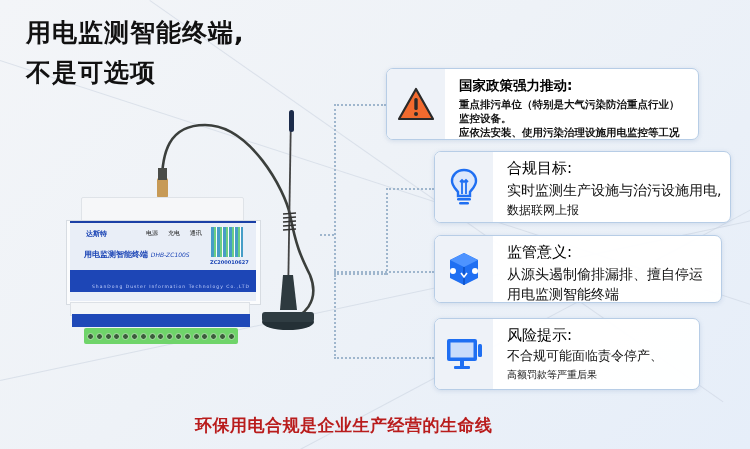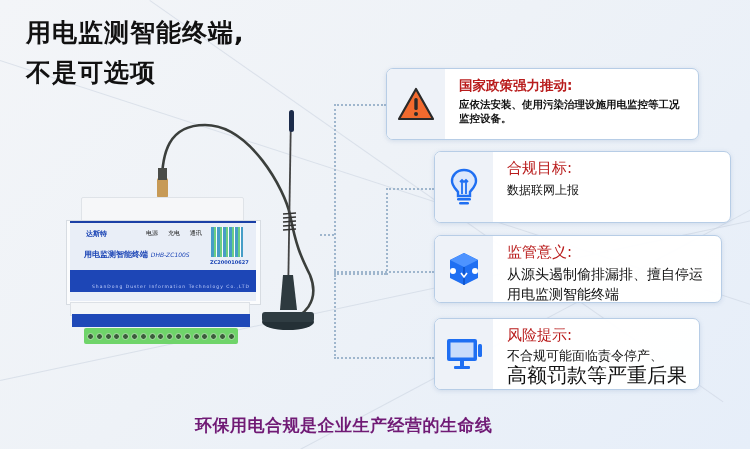--- a/index.html
+++ b/index.html
@@ -1,24 +1,24 @@
 <!DOCTYPE html>
 <html><head>
 <meta charset="utf-8">
 <style>
 *{box-sizing:border-box;margin:0;padding:0}
 html,body{width:750px;height:449px;overflow:hidden}
 body{font-family:"DejaVu Sans","Liberation Sans",sans-serif;background:linear-gradient(135deg,#f3f5f8 0%,#eef2f7 45%,#e6eef9 100%);position:relative;color:#111}
 .bgline{position:absolute;height:1px;background:rgba(200,210,222,0.55);transform-origin:0 0}
 .title{position:absolute;left:26px;font-size:25px;font-weight:bold;color:#111;letter-spacing:1px;line-height:30px}
-.footer{position:absolute;left:195px;top:414px;font-size:17px;font-weight:bold;color:#701a75;letter-spacing:0.5px}
+.footer{position:absolute;left:195px;top:414px;font-size:17px;font-weight:bold;color:#b91c1c;letter-spacing:0.5px}
 .card{position:absolute;background:rgba(255,255,255,0.96);border:1.5px solid #b7cde6;border-radius:7px;box-shadow:0 1px 4px rgba(120,150,190,0.25);display:flex}
 .card .iconbox{width:58px;height:100%;background:#eef2f8;border-radius:6px 0 0 6px;display:flex;align-items:center;justify-content:center}
 .card .txt{padding:6px 0 0 14px}
-.card .ct{font-size:15px;color:#b91c1c;margin-bottom:2px;line-height:20px}
+.card .ct{font-size:15px;color:#000000;margin-bottom:2px;line-height:20px}
 .card .cb{font-size:13px;color:#111;line-height:18px}
 .card1 .ct{font-weight:bold;font-size:13.5px}
 .card1 .cb{font-weight:bold;font-size:10.5px;line-height:14px}
 .dot{position:absolute;border-color:#9fb6cd;border-style:dotted;border-width:0}
 .dev-top{position:absolute;left:81px;top:197px;width:163px;height:26px;background:#f6f7f9;border:1px solid #dfe3e8;border-radius:2px}
 .dev-body{position:absolute;left:66px;top:220px;width:195px;height:85px;background:#fbfcfd;border:1px solid #d7dce2}
 .dev-lbl{position:absolute;left:70px;top:221px;width:186px;height:80px;background:#e9eef7;border-top:2px solid #1b3fa6}
 .dev-blue{position:absolute;left:70px;top:270px;width:186px;height:22px;background:#1d46b6}
 .dev-blue .cn{color:#e8eeff;font-size:8.5px;letter-spacing:6px;position:absolute;left:22px;top:2px;white-space:nowrap}
 .dev-blue .en{color:#c7d4ff;font-size:4.5px;letter-spacing:1px;position:absolute;left:22px;top:14px;white-space:nowrap}
@@ -106,36 +106,38 @@
 <div class="card card1" style="left:386px;top:68px;width:313px;height:72px">
   <div class="iconbox">
     <svg width="40" height="36" viewBox="0 0 40 36">
       <path d="M20 3 L37 33 L3 33 Z" fill="#f26a2e" stroke="#2a2a2a" stroke-width="2.2" stroke-linejoin="round"></path>
       <rect x="18.3" y="12" width="3.4" height="12" rx="1.5" fill="#2a2a2a"></rect>
       <circle cx="20" cy="28" r="2" fill="#2a2a2a"></circle>
     </svg>
   </div>
   <div class="txt" style="padding-top:6px">
     <div class="ct">国家政策强力推动:</div>
+    <div class="cb">重点排污单位（特别是大气污染防治重点行业）</div>
+    <div class="cb">监控设备。</div>
     <div class="cb">应依法安装、使用污染治理设施用电监控等工况</div>
-    <div class="cb">监控设备。</div>
   </div>
 </div>
 
 <div class="card" style="left:434px;top:151px;width:297px;height:72px">
   <div class="iconbox">
     <svg width="30" height="40" viewBox="0 0 30 40">
       <path d="M15 3 C7 3 3 9 3 14 C3 19 7 22 9 25 L9 29 L21 29 L21 25 C23 22 27 19 27 14 C27 9 23 3 15 3 Z" fill="#dde8fb" stroke="#1f6ff2" stroke-width="2.4"></path>
       <path d="M11 15 L13 13 L15 15 L17 13 L19 15 M13 14 L13 27 M17 14 L17 27" fill="none" stroke="#1f6ff2" stroke-width="1.8"></path>
       <rect x="8" y="31" width="14" height="2.6" rx="1.3" fill="#1f6ff2"></rect>
       <rect x="10" y="35" width="10" height="2.6" rx="1.3" fill="#1f6ff2"></rect>
     </svg>
   </div>
   <div class="txt">
     <div class="ct">合规目标:</div>
+    <div class="cb" style="font-size:14px;line-height:20px">实时监测生产设施与治污设施用电,</div>
     <div class="cb" style="font-size:12px;line-height:20px">数据联网上报</div>
   </div>
 </div>
 
 <div class="card" style="left:434px;top:235px;width:288px;height:68px">
   <div class="iconbox">
     <svg width="34" height="36" viewBox="0 0 34 36">
       <path d="M17 2 L31 9 L31 27 L17 34 L3 27 L3 9 Z" fill="#1f6ff2"></path>
       <path d="M17 2 L31 9 L17 16 L3 9 Z" fill="#4d93ff"></path>
       <path d="M17 16 L17 34" stroke="#0d4fc2" stroke-width="1.5"></path>
@@ -157,17 +159,17 @@
       <rect x="2" y="2" width="30" height="22" rx="2" fill="#1f6ff2"></rect>
       <rect x="5.5" y="5.5" width="23" height="15" fill="#c9dcfb"></rect>
       <rect x="33" y="7" width="4" height="13" rx="1.5" fill="#1f6ff2"></rect>
       <rect x="15" y="24" width="4" height="5" fill="#1f6ff2"></rect>
       <rect x="9" y="29" width="16" height="3" rx="1" fill="#1f6ff2"></rect>
     </svg>
   </div>
   <div class="txt">
     <div class="ct">风险提示:</div>
     <div class="cb">不合规可能面临责令停产、</div>
-    <div class="cb" style="font-size:20px;line-height:20px">高额罚款等严重后果</div>
+    <div class="cb" style="font-size:10px;line-height:20px">高额罚款等严重后果</div>
   </div>
 </div>
 
 <div class="footer">环保用电合规是企业生产经营的生命线</div>
 
 </body></html>

